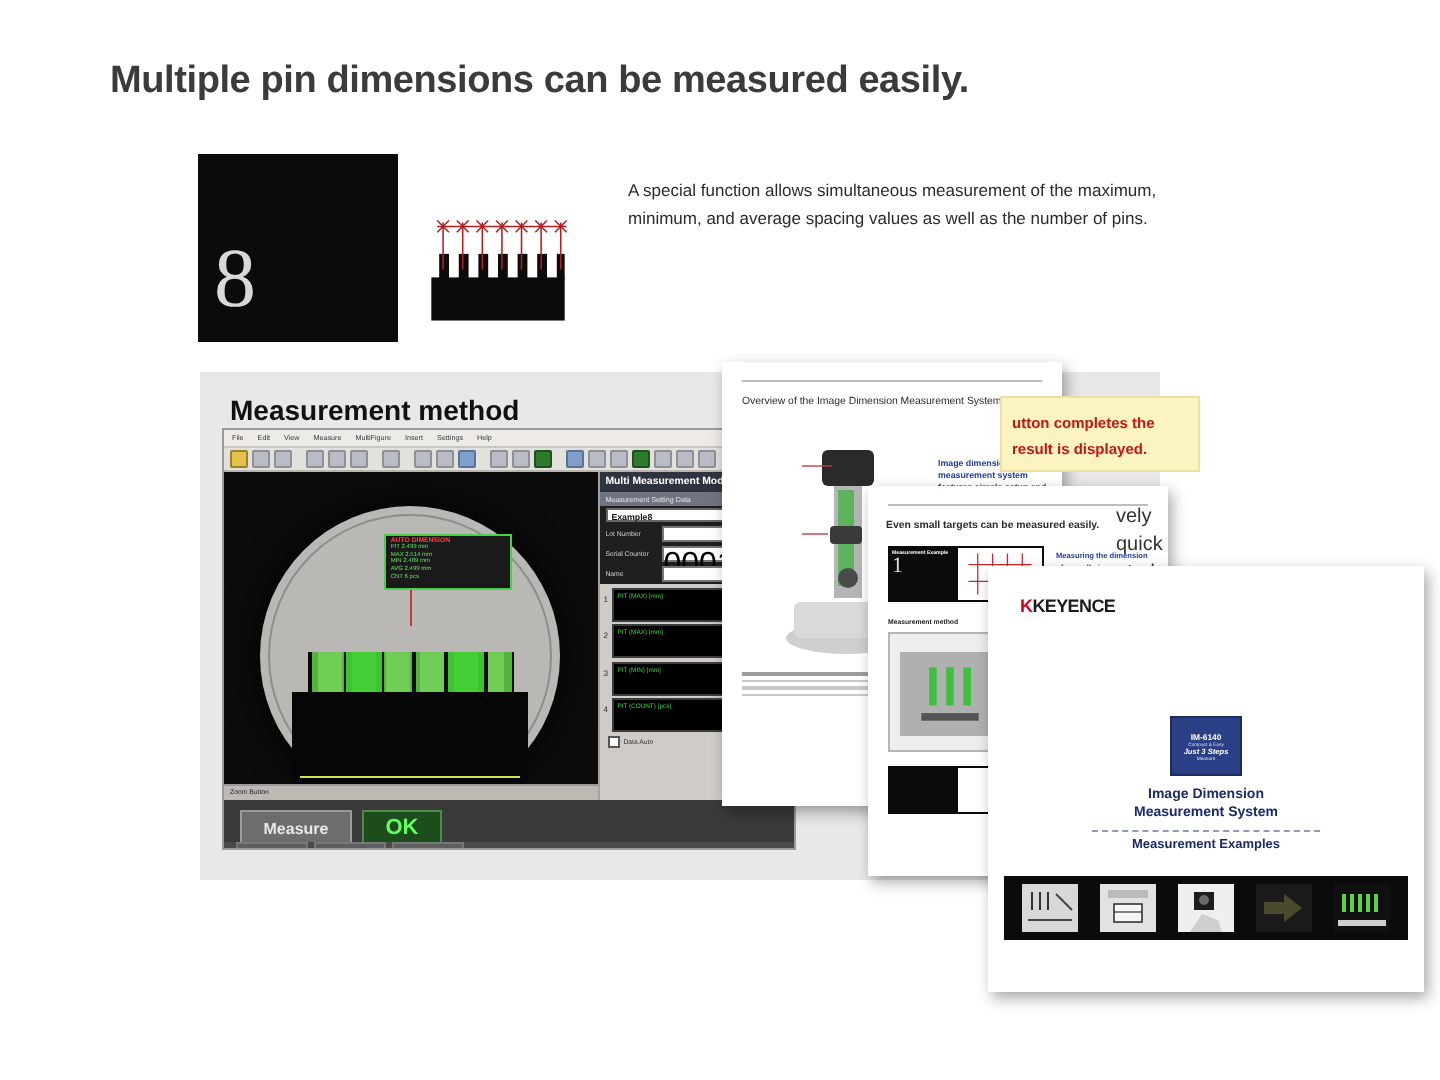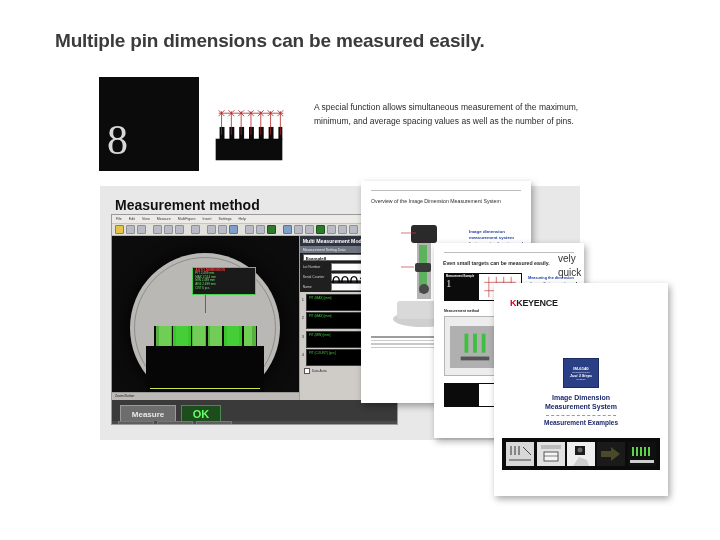--- a/index.html
+++ b/index.html
@@ -42,21 +42,21 @@
   .ex-art{position:absolute;left:0;top:0;width:100%;height:100%;}
 
   
   .rt{position:absolute;left:314px;top:80px;width:290px;}
   .rt-title{
     font-size:12.5px;font-weight:bold;color:#20306b;
     padding-bottom:5px;border-bottom:1px solid #20306b;
     letter-spacing:-0.1px;
   }
   .rt-body{
-    margin-top:20px;font-size:8.5px;color:#2b2b2b;line-height:14px;
+    margin-top:8px;font-size:8.5px;color:#2b2b2b;line-height:14px;
   }
 
   
   .mm-panel{
     position:absolute;left:100px;top:186px;width:480px;height:254px;
     background:#e8e8e8;
   }
   .mm-title{
     position:absolute;left:15px;top:11px;
     font-size:14px;font-weight:bold;color:#111111;
@@ -167,21 +167,21 @@
     background:#1a1a1a;border:1px solid #4ad04a;
   }
   .ovl-t{font-size:3.4px;color:#ff3b3b;font-weight:bold;padding-left:2px;}
   .ovl-l{font-size:3px;color:#6ae06a;padding-left:2px;line-height:3.6px;}
   .redline{position:absolute;left:50%;top:38px;width:1px;height:22px;background:#c23a3a;}
 
   
   .doc{position:absolute;background:#ffffff;box-shadow:2px 3px 7px rgba(0,0,0,0.35);overflow:hidden;}
   .doc-a{left:361px;top:181px;width:170px;height:222px;}
   .doc-b{left:434px;top:243px;width:150px;height:195px;}
-  .doc-c{left:494px;top:283px;width:174px;height:213px;}
+  .doc-c{left:494px;top:283px;width:174px;height:213px;padding-left:44px;}
   .doc-yellow{
     position:absolute;left:500px;top:198px;width:100px;height:38px;
     background:#fbf3c0;border:1px solid #ece0a0;
     color:#c01717;font-size:7.5px;font-weight:bold;line-height:13px;
     padding:6px 5px;box-sizing:border-box;overflow:hidden;
   }
   .doc-rule{height:1px;background:#bdbdbd;margin:9px 10px 7px 10px;}
   .doc-h{font-size:5.2px;color:#2b2b2b;padding:0 10px;}
   .doc-h2{font-size:5.2px;color:#2b2b2b;padding:0 9px;font-weight:bold;}
   .doc-blue{font-size:4.4px;color:#2340a0;font-weight:bold;line-height:6px;}
@@ -462,20 +462,22 @@
       </div>
     </div>
     <div class="doc-bot-txt">
       <div class="tiny-line d" style="width:48%"></div>
       <div class="tiny-line"></div>
       <div class="tiny-line"></div>
       <div class="tiny-line" style="width:85%"></div>
     </div>
   </div>
 
+  <div class="doc-yellow">utton completes
+the result is displayed.</div>
 
   <div class="doc doc-b">
     <div class="doc-rule"></div>
     <div class="doc-h2">Even small targets can be measured easily.</div>
 
     <div style="position:absolute;left:10px;top:30px;">
       <div class="mini-card">
         <div class="mini-black">
           <div class="mt">Measurement Example</div>
           <div class="mn">1</div>

